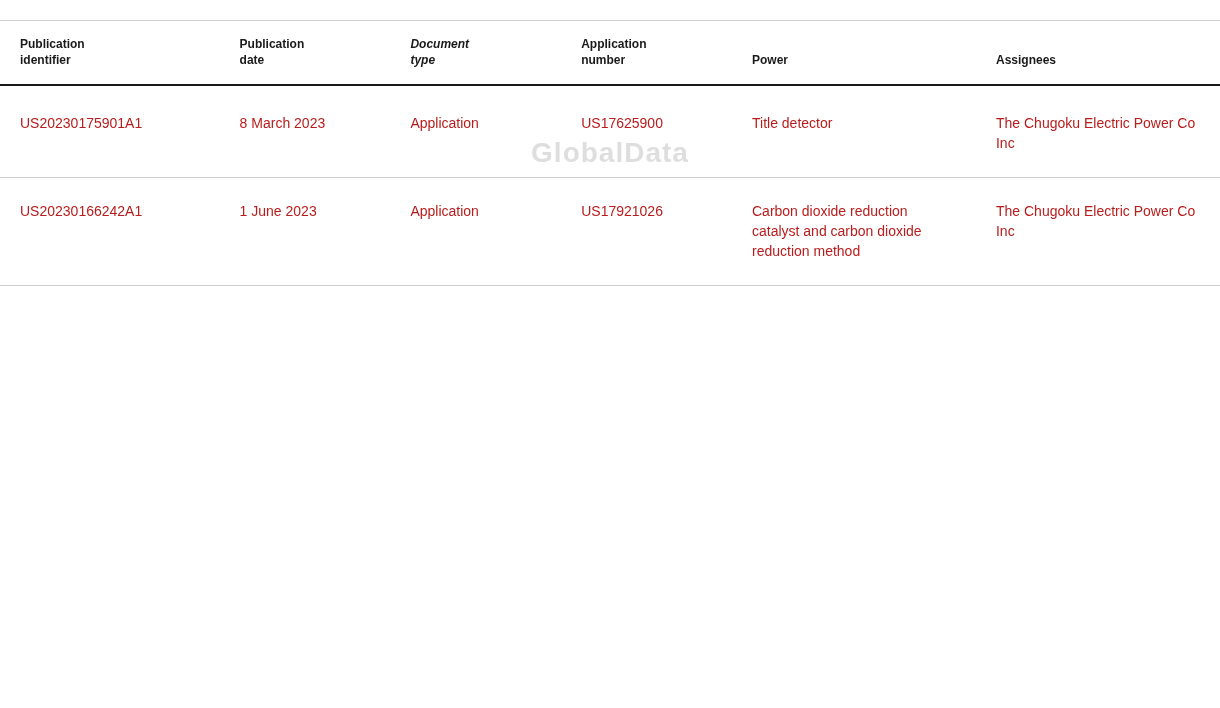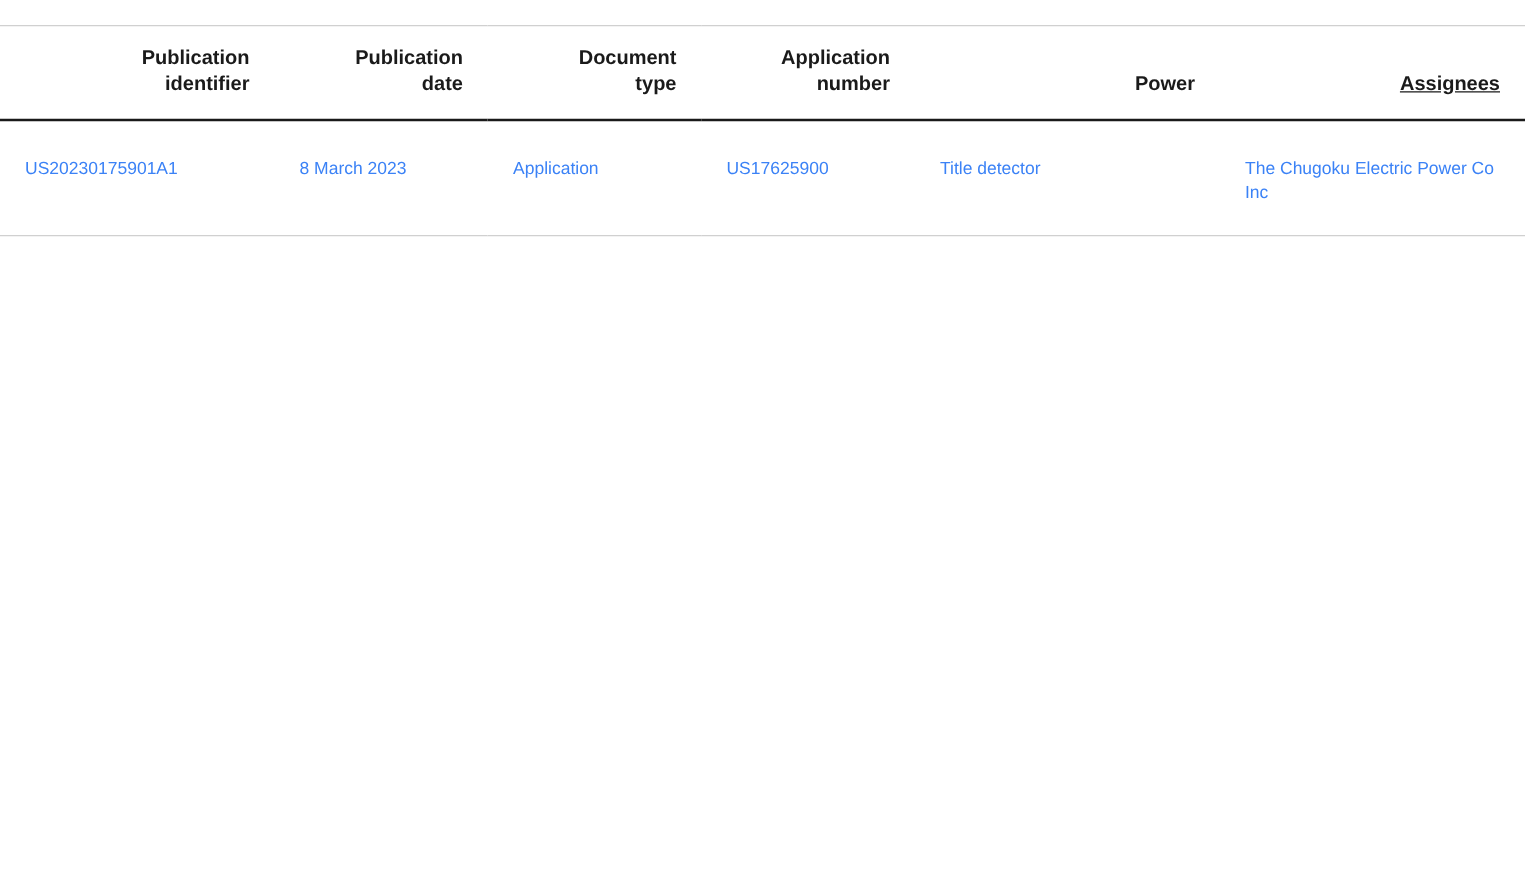--- a/index.html
+++ b/index.html
@@ -30,49 +30,49 @@
       table-layout: fixed;
     }
 
     thead tr {
       border-top: 1px solid #d0d0d0;
       border-bottom: 2px solid #1a1a1a;
     }
 
     th {
       padding: 16px 20px 16px 20px;
-      text-align: right;
+      text-align: left;
       font-weight: 700;
-      font-size: 16px;
+      font-size: 12px;
       vertical-align: bottom;
       line-height: 1.3;
     }
 
     td {
       padding: 24px 20px;
       vertical-align: top;
       font-size: 14px;
       line-height: 1.4;
-      color: #3b82f6;
+      color: #b91c1c;
     }
 
     tbody tr {
       border-bottom: 1px solid #d0d0d0;
     }
 
     tbody tr:first-child td {
       padding-top: 28px;
     }
 
     .col-pub-id { width: 18%; }
     .col-pub-date { width: 14%; }
-    .col-doc-type { width: 14%; }
+    .col-doc-type { width: 14%; font-style: italic; }
     .col-app-num { width: 14%; }
     .col-title { width: 20%; }
-    .col-assignee { width: 20%; text-decoration: underline; }
+    .col-assignee { width: 20%; }
 
     .watermark {
       position: absolute;
       top: 50%;
       left: 50%;
       transform: translate(-50%, -50%);
       font-size: 28px;
       font-weight: 600;
       color: rgba(160, 160, 160, 0.35);
       pointer-events: none;
@@ -82,20 +82,21 @@
 
     .table-wrapper {
       position: relative;
     }
   </style>
 </head>
 <body>
 
 <div class="table-container">
   <div class="table-wrapper">
+    <div class="watermark">GlobalData</div>
     <table>
       <thead>
         <tr>
           <th class="col-pub-id">
             <span style="white-space: pre-line;">Publication
 identifier</span>
           </th>
           <th class="col-pub-date">
             <span style="white-space: pre-line;">Publication
 date</span>
@@ -118,16 +119,24 @@
       </thead>
       <tbody id="table-body">
       <tr>
             <td>US20230175901A1</td>
             <td>8 March 2023</td>
             <td>Application</td>
             <td>US17625900</td>
             <td>Title detector</td>
             <td>The Chugoku Electric Power Co Inc</td>
           </tr>
+          <tr>
+            <td>US20230166242A1</td>
+            <td>1 June 2023</td>
+            <td>Application</td>
+            <td>US17921026</td>
+            <td>Carbon dioxide reduction catalyst and carbon dioxide reduction method</td>
+            <td>The Chugoku Electric Power Co Inc</td>
+          </tr>
         </tbody>
     </table>
   </div>
 </div>
 
 </body></html>

